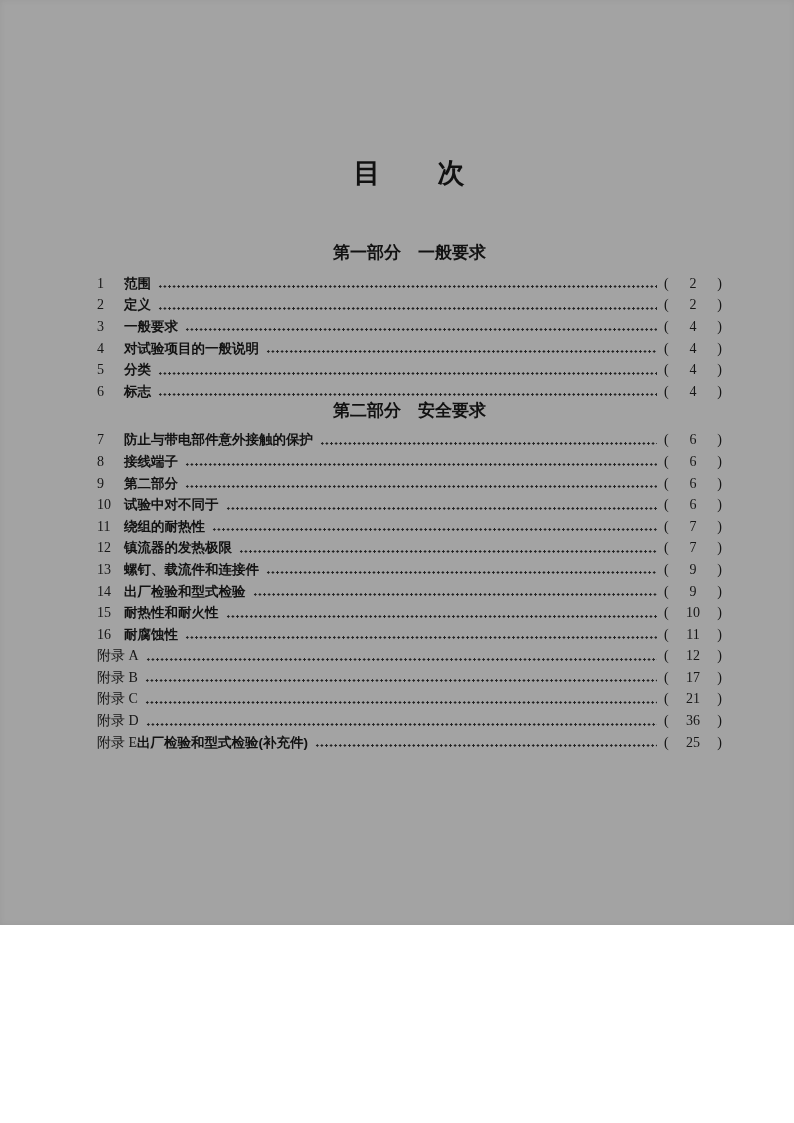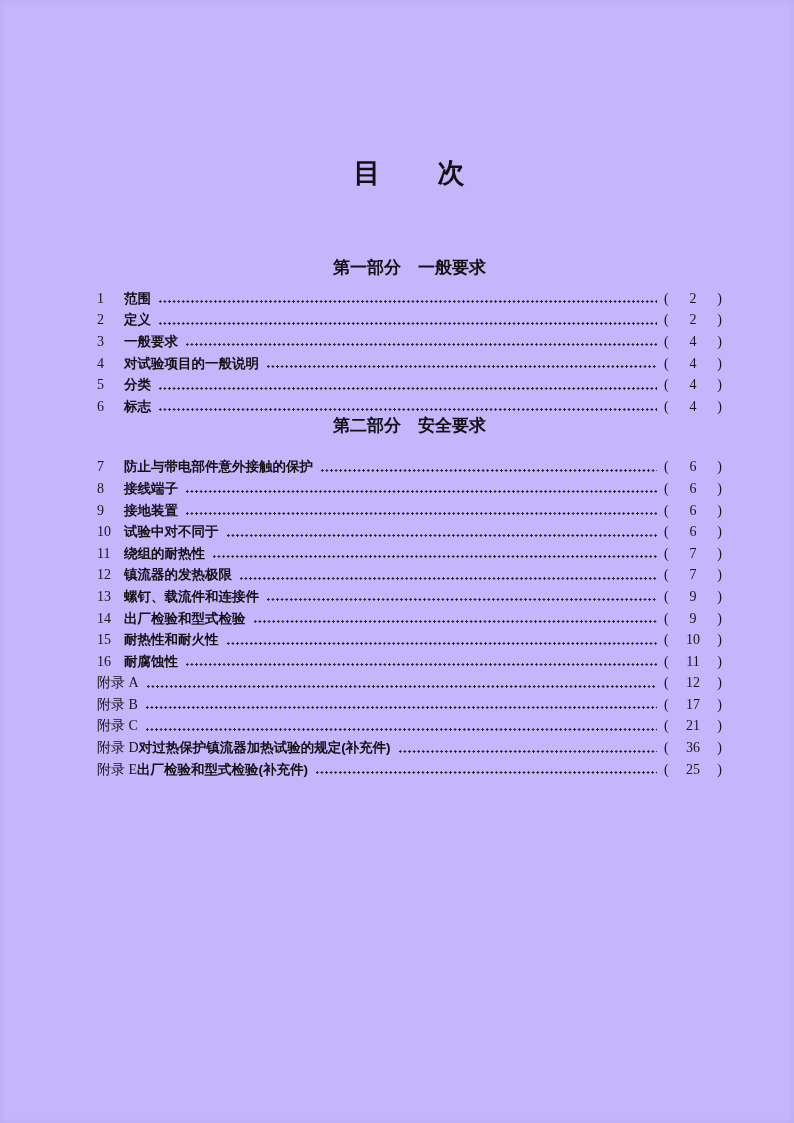--- a/index.html
+++ b/index.html
@@ -3,22 +3,22 @@
 <meta charset="utf-8">
 <style>
   html, body {
     margin: 0;
     padding: 0;
     background: #ffffff;
   }
   .page {
     position: relative;
     width: 794px;
-    height: 1123px;
-    background: #c4b5fd;
+    height: 925px;
+    background: #a3a3a3;
     overflow: hidden;
     box-shadow: inset 0 0 6px rgba(0,0,0,0.06);
     font-family: "Liberation Sans", sans-serif;
     color: #1a1a1a;
   }
   .content {
     position: absolute;
     left: 97px;
     top: 156px;
     width: 625px;
@@ -32,27 +32,27 @@
     height: 34px;
     line-height: 34px;
     white-space: pre;
   }
   .part-heading {
     text-align: center;
     font-size: 17px;
     font-weight: 700;
     color: #111;
     margin-top: -3px;
-    margin-bottom: 20px;
+    margin-bottom: 8px;
     height: 22px;
     line-height: 22px;
     white-space: pre;
   }
   .part-heading.first {
-    margin-top: 67px;
+    margin-top: 52px;
     margin-bottom: 9px;
   }
   .toc-row {
     display: flex;
     align-items: center;
     height: 21.6px;
     font-size: 13.5px;
     white-space: pre;
   }
   .num {
@@ -110,28 +110,28 @@
         <div class="part-heading first">第一部分　一般要求</div>
         <div class="toc-row"><span class="num">1</span><span class="label">范围</span><span class="leader"></span><span class="pagenum"><span>(</span><span class="pn">2</span><span>)</span></span></div>
         <div class="toc-row"><span class="num">2</span><span class="label">定义</span><span class="leader"></span><span class="pagenum"><span>(</span><span class="pn">2</span><span>)</span></span></div>
         <div class="toc-row"><span class="num">3</span><span class="label">一般要求</span><span class="leader"></span><span class="pagenum"><span>(</span><span class="pn">4</span><span>)</span></span></div>
         <div class="toc-row"><span class="num">4</span><span class="label">对试验项目的一般说明</span><span class="leader"></span><span class="pagenum"><span>(</span><span class="pn">4</span><span>)</span></span></div>
         <div class="toc-row"><span class="num">5</span><span class="label">分类</span><span class="leader"></span><span class="pagenum"><span>(</span><span class="pn">4</span><span>)</span></span></div>
         <div class="toc-row"><span class="num">6</span><span class="label">标志</span><span class="leader"></span><span class="pagenum"><span>(</span><span class="pn">4</span><span>)</span></span></div>
         <div class="part-heading">第二部分　安全要求</div>
         <div class="toc-row"><span class="num">7</span><span class="label">防止与带电部件意外接触的保护</span><span class="leader"></span><span class="pagenum"><span>(</span><span class="pn">6</span><span>)</span></span></div>
         <div class="toc-row"><span class="num">8</span><span class="label">接线端子</span><span class="leader"></span><span class="pagenum"><span>(</span><span class="pn">6</span><span>)</span></span></div>
-        <div class="toc-row"><span class="num">9</span><span class="label">接地装置</span><span class="leader"></span><span class="pagenum"><span>(</span><span class="pn">6</span><span>)</span></span></div>
+        <div class="toc-row"><span class="num">9</span><span class="label">第二部分</span><span class="leader"></span><span class="pagenum"><span>(</span><span class="pn">6</span><span>)</span></span></div>
         <div class="toc-row"><span class="num">10</span><span class="label">试验中对不同于</span><span class="leader"></span><span class="pagenum"><span>(</span><span class="pn">6</span><span>)</span></span></div>
         <div class="toc-row"><span class="num">11</span><span class="label">绕组的耐热性</span><span class="leader"></span><span class="pagenum"><span>(</span><span class="pn">7</span><span>)</span></span></div>
         <div class="toc-row"><span class="num">12</span><span class="label">镇流器的发热极限</span><span class="leader"></span><span class="pagenum"><span>(</span><span class="pn">7</span><span>)</span></span></div>
         <div class="toc-row"><span class="num">13</span><span class="label">螺钉、载流件和连接件</span><span class="leader"></span><span class="pagenum"><span>(</span><span class="pn">9</span><span>)</span></span></div>
         <div class="toc-row"><span class="num">14</span><span class="label">出厂检验和型式检验</span><span class="leader"></span><span class="pagenum"><span>(</span><span class="pn">9</span><span>)</span></span></div>
         <div class="toc-row"><span class="num">15</span><span class="label">耐热性和耐火性</span><span class="leader"></span><span class="pagenum"><span>(</span><span class="pn">10</span><span>)</span></span></div>
         <div class="toc-row"><span class="num">16</span><span class="label">耐腐蚀性</span><span class="leader"></span><span class="pagenum"><span>(</span><span class="pn">11</span><span>)</span></span></div>
         <div class="toc-row"><span class="num">附录 A</span><span class="leader"></span><span class="pagenum"><span>(</span><span class="pn">12</span><span>)</span></span></div>
         <div class="toc-row"><span class="num">附录 B</span><span class="leader"></span><span class="pagenum"><span>(</span><span class="pn">17</span><span>)</span></span></div>
         <div class="toc-row"><span class="num">附录 C</span><span class="leader"></span><span class="pagenum"><span>(</span><span class="pn">21</span><span>)</span></span></div>
-        <div class="toc-row"><span class="num">附录 D</span><span class="label">对过热保护镇流器加热试验的规定(补充件)</span><span class="leader"></span><span class="pagenum"><span>(</span><span class="pn">36</span><span>)</span></span></div>
+        <div class="toc-row"><span class="num">附录 D</span><span class="leader"></span><span class="pagenum"><span>(</span><span class="pn">36</span><span>)</span></span></div>
         <div class="toc-row"><span class="num">附录 E</span><span class="label">出厂检验和型式检验(补充件)</span><span class="leader"></span><span class="pagenum"><span>(</span><span class="pn">25</span><span>)</span></span></div>
       </div>
   </div>
 </div>
 
 </body></html>

